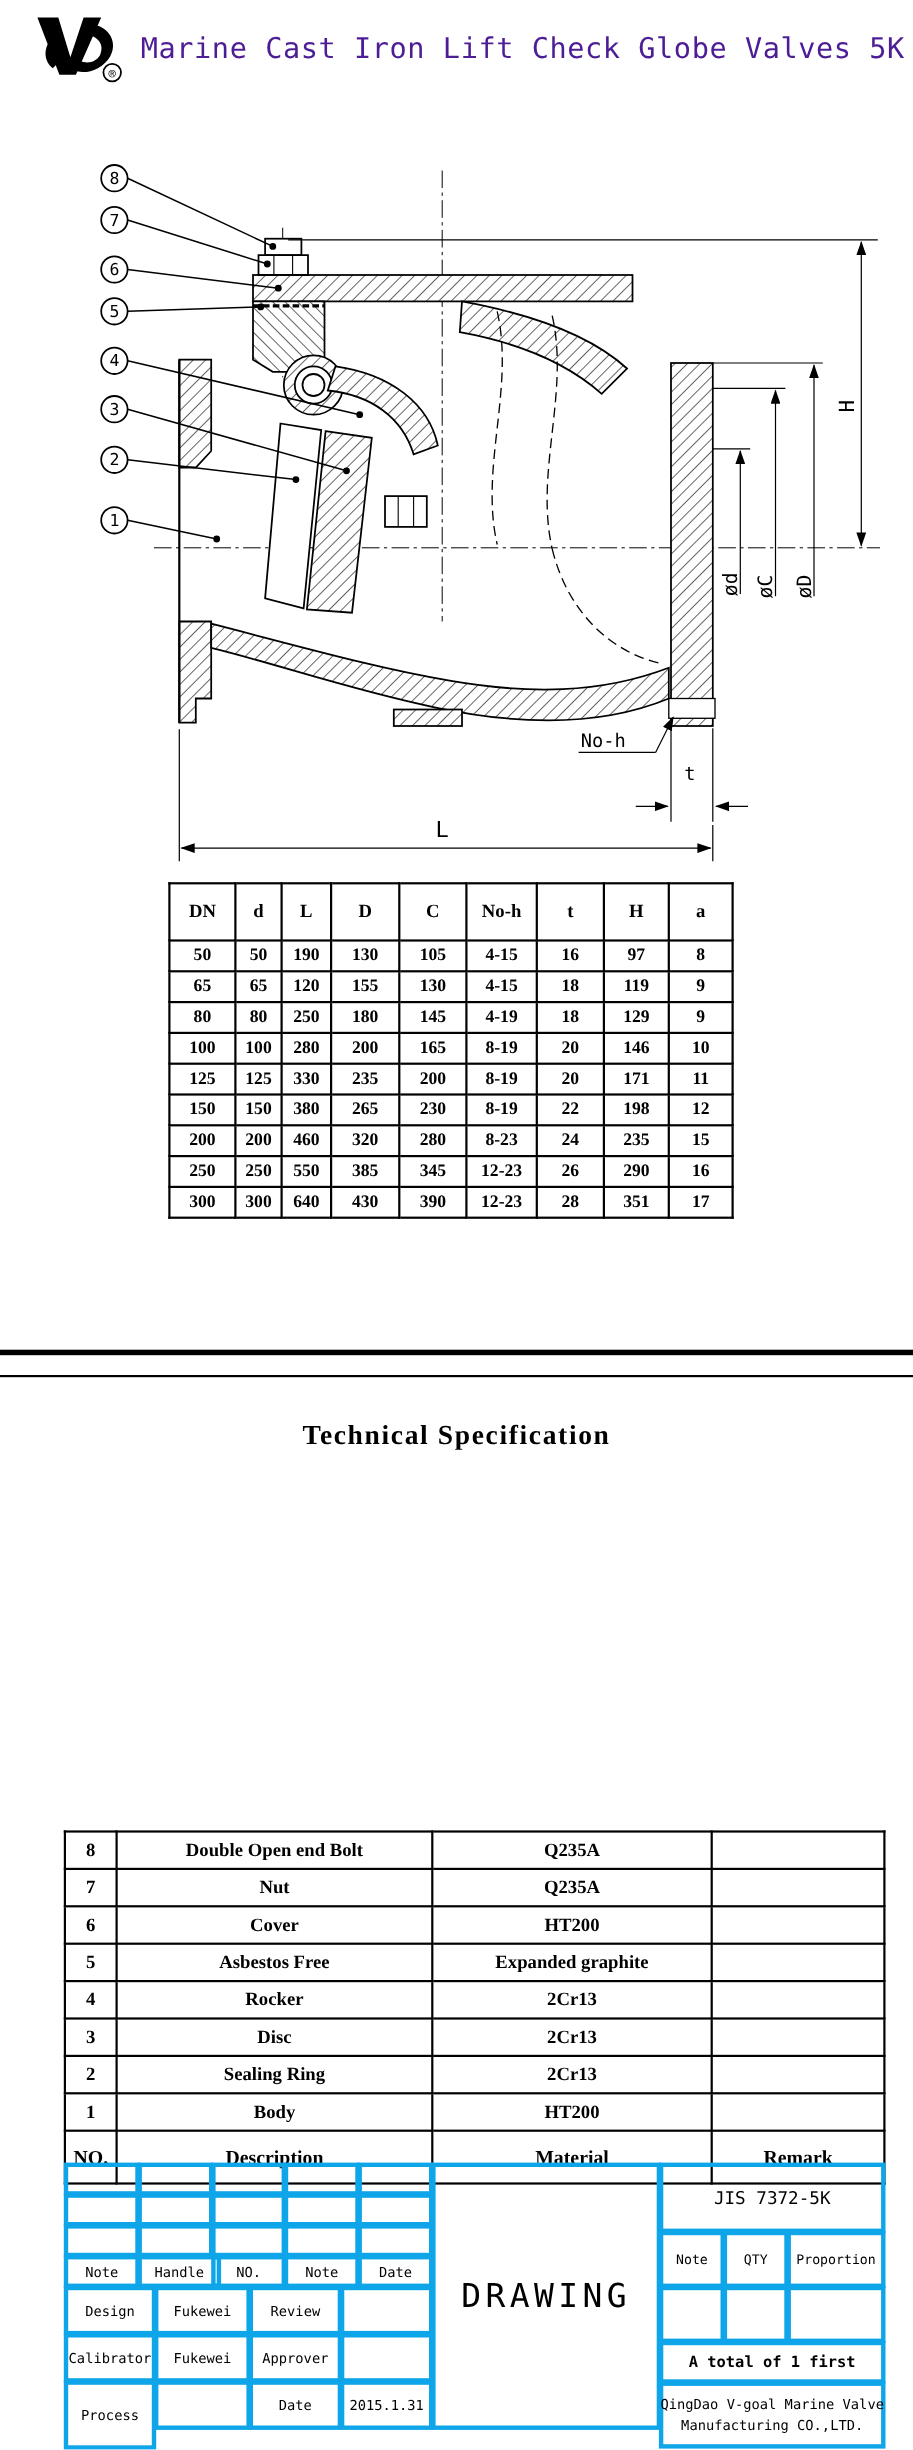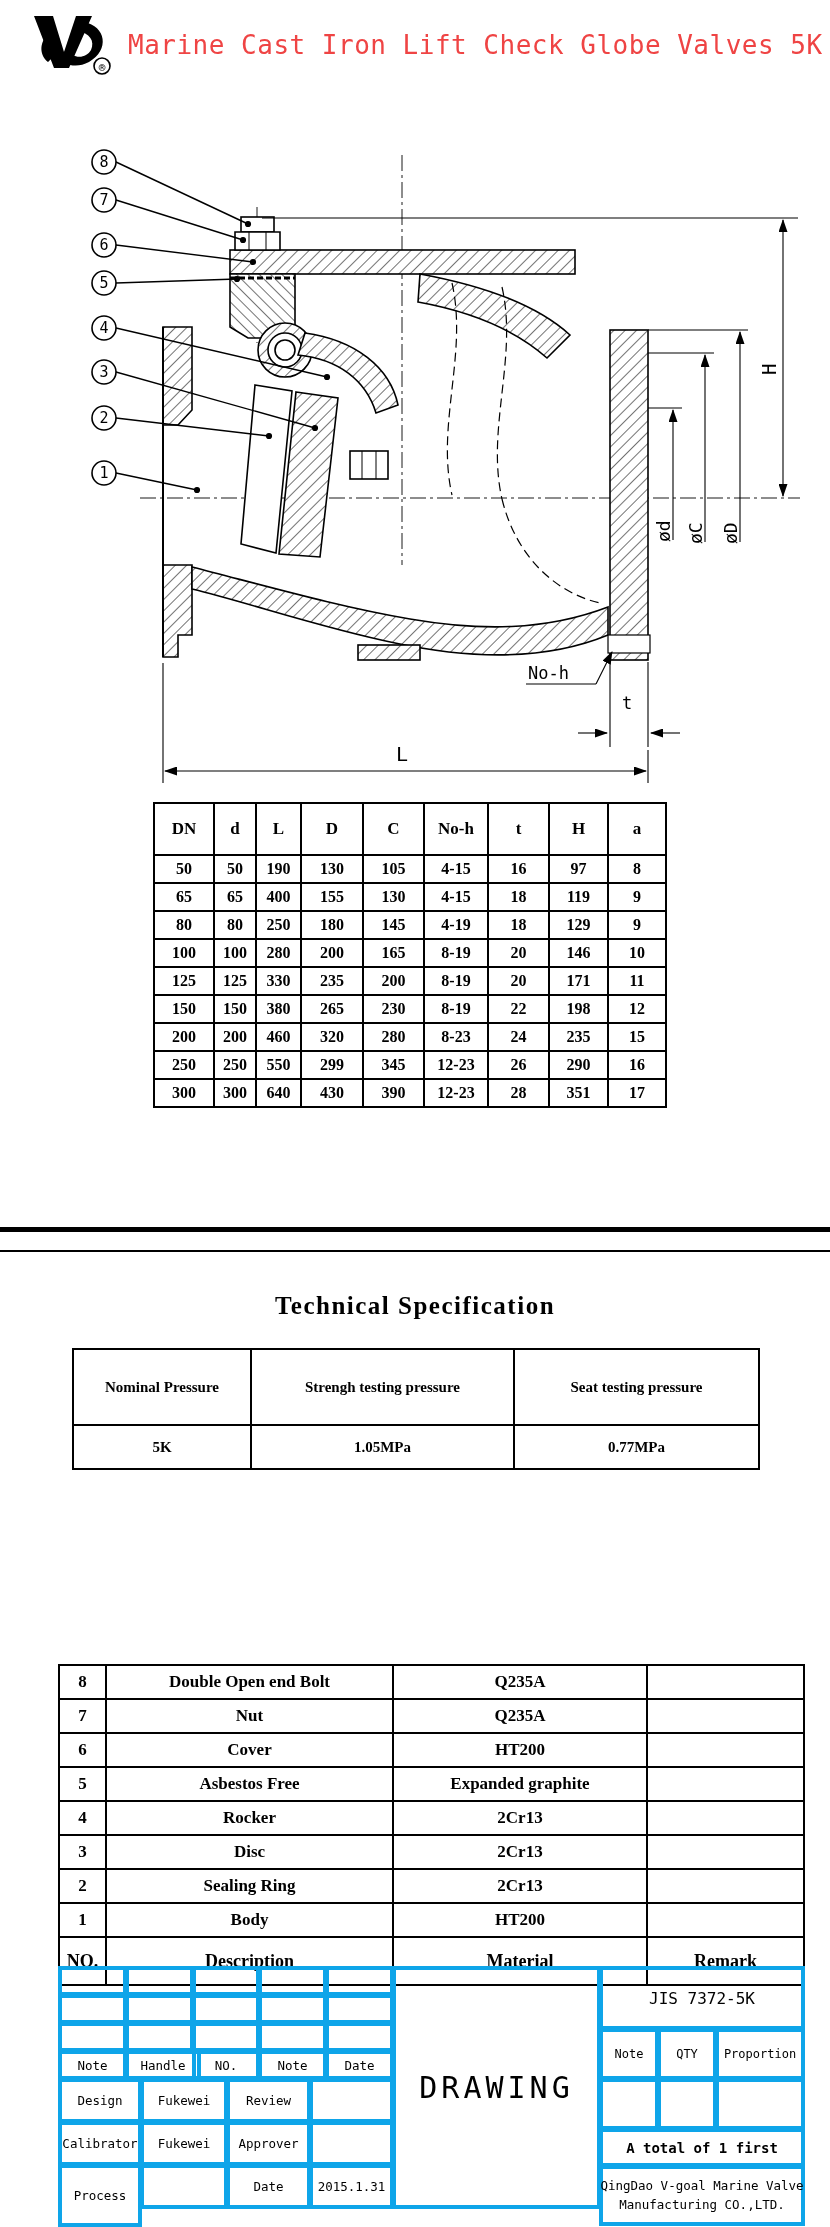--- a/index.html
+++ b/index.html
@@ -1,19 +1,19 @@
 <!DOCTYPE html>
 <html><head>
 <meta charset="utf-8">
 <style>
   html,body{margin:0;padding:0;background:#fff;}
   .page{position:relative;width:830px;height:2227px;background:#fff;color:#000;
         font-family:"Liberation Serif","DejaVu Serif",serif;overflow:hidden;}
   .abs{position:absolute;}
-  .page-title{left:128px;top:30px;font-size:26px;letter-spacing:.5px;color:#ef4444;
+  .page-title{left:128px;top:30px;font-size:26px;letter-spacing:.5px;color:#4c1d95;
               font-family:"DejaVu Sans Mono",monospace;white-space:nowrap;}
   
   table{border-collapse:collapse;table-layout:fixed;}
   td,th{border:2px solid #000;text-align:center;vertical-align:middle;padding:0;overflow:hidden;}
   .dims-table{left:153px;top:802px;width:512px;padding-left:12px;}
   .dims-table th{height:50px;font-size:17px;font-weight:bold;}
   .dims-table td{height:26px;font-size:16px;font-weight:bold;}
   .spec-heading{left:0;top:1292px;width:830px;text-align:center;font-size:25px;
                 font-weight:bold;letter-spacing:1.5px;}
   .spec-table{left:72px;top:1348px;width:686px;}
@@ -217,21 +217,21 @@
           <td>130</td>
           <td>105</td>
           <td>4-15</td>
           <td>16</td>
           <td>97</td>
           <td>8</td>
         </tr>
         <tr>
           <td>65</td>
           <td>65</td>
-          <td>400</td>
+          <td>120</td>
           <td>155</td>
           <td>130</td>
           <td>4-15</td>
           <td>18</td>
           <td>119</td>
           <td>9</td>
         </tr>
         <tr>
           <td>80</td>
           <td>80</td>
@@ -284,21 +284,21 @@
           <td>280</td>
           <td>8-23</td>
           <td>24</td>
           <td>235</td>
           <td>15</td>
         </tr>
         <tr>
           <td>250</td>
           <td>250</td>
           <td>550</td>
-          <td>299</td>
+          <td>385</td>
           <td>345</td>
           <td>12-23</td>
           <td>26</td>
           <td>290</td>
           <td>16</td>
         </tr>
         <tr>
           <td>300</td>
           <td>300</td>
           <td>640</td>
@@ -309,41 +309,20 @@
           <td>351</td>
           <td>17</td>
         </tr>
       </tbody>
   </table>
 
   <div class="abs divider-thick"></div>
   <div class="abs divider-thin"></div>
 
   <div class="abs spec-heading">Technical Specification</div>
-  <table class="abs spec-table">
-    <colgroup>
-        <col style="width:178px">
-        <col style="width:263px">
-        <col style="width:245px">
-      </colgroup>
-    <thead>
-      <tr>
-        <th>Nominal Pressure</th>
-        <th>Strengh testing pressure</th>
-        <th>Seat testing pressure</th>
-      </tr>
-    </thead>
-    <tbody>
-      <tr>
-        <td>5K</td>
-        <td>1.05MPa</td>
-        <td>0.77MPa</td>
-      </tr>
-    </tbody>
-  </table>
 
   <table class="abs parts-table">
     <colgroup>
         <col style="width:47px">
         <col style="width:287px">
         <col style="width:254px">
         <col style="width:157px">
       </colgroup>
     <tbody id="parts-body">
         <tr>

